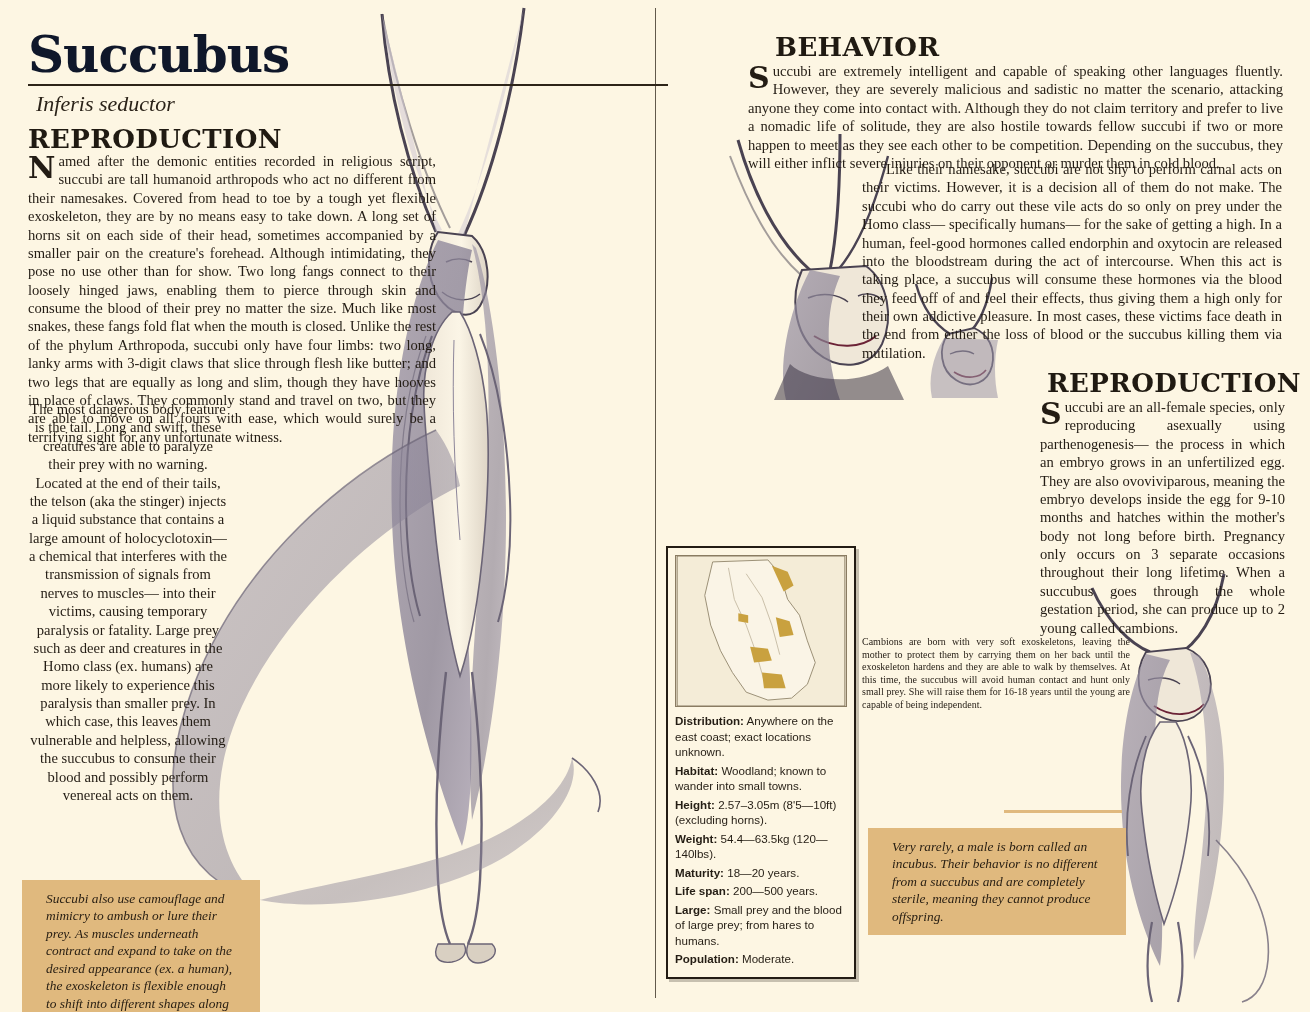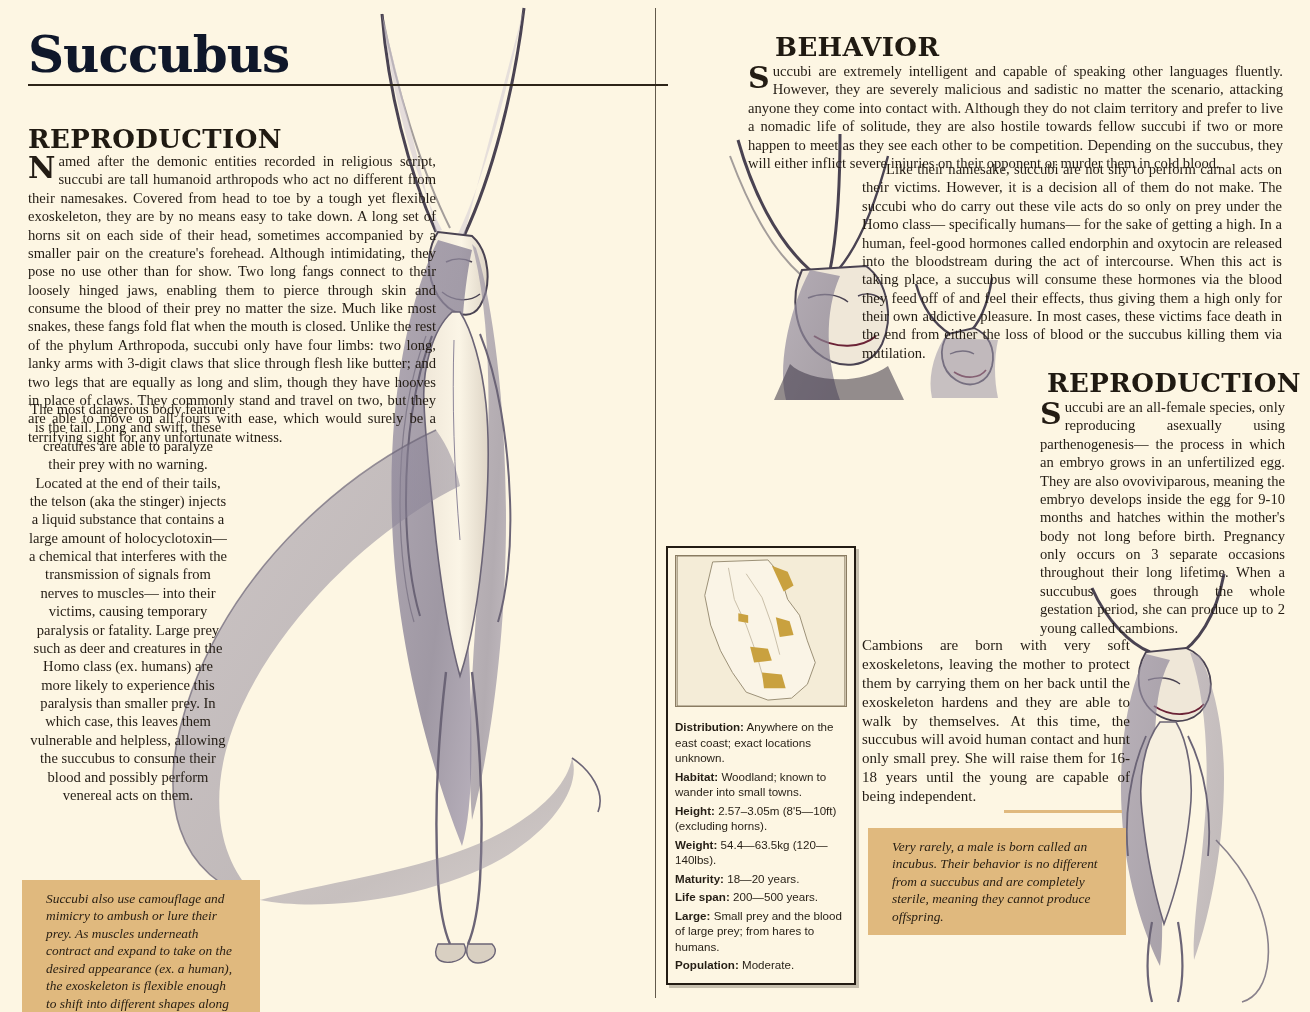--- a/index.html
+++ b/index.html
@@ -153,21 +153,21 @@
     width: 245px;
     font-size: 14.6px;
     line-height: 1.26;
     text-align: justify;
   }
   .col-repro-2 {
     position: absolute;
     left: 862px;
     top: 636px;
     width: 268px;
-    font-size: 15px;
+    font-size: 10px;
     line-height: 1.26;
     text-align: justify;
   }
 
   
   .callout {
     position: absolute;
     background: #e0b97e;
     color: #2a2014;
     font-style: italic;
@@ -209,21 +209,21 @@
   }
   .map {
     width: 100%;
     height: 152px;
     background: #f4ecd7;
     border: 1px solid #8a7c62;
     box-sizing: border-box;
     display: block;
   }
   .facts {
-    margin-top: 12px;
+    margin-top: 6px;
     font-family: "Liberation Sans", sans-serif;
     font-size: 11.6px;
     line-height: 1.34;
     color: #241d14;
   }
   .facts .row { margin-bottom: 3px; }
   .facts b { font-weight: bold; }
 </style>
 </head>
 <body>
@@ -342,20 +342,21 @@
     <path d="M132 382 C126 414 126 440 132 462" stroke="#6b6476" stroke-width="2.2" fill="none"></path>
     <path d="M158 382 C164 414 164 440 158 462" stroke="#6b6476" stroke-width="2.2" fill="none"></path>
     <path d="M196 300 C226 330 252 376 248 420 C246 444 236 458 222 462" stroke="#6b6476" stroke-width="1.6" fill="none" opacity=".8"></path>
   </svg>
 
   <div class="divider"></div>
 
   <div class="title-block">
     <h1 class="title">Succubus</h1>
     <div class="title-rule"></div>
+    <div class="binomial">Inferis seductor</div>
   </div>
 
   <h2 class="section-head head-desc">REPRODUCTION</h2>
 
   <div class="col-desc">
     <p class="para dropcap">Named after the demonic entities recorded in religious script, succubi are tall humanoid arthropods who act no different from their namesakes. Covered from head to toe by a tough yet flexible exoskeleton, they are by no means easy to take down. A long set of horns sit on each side of their head, sometimes accompanied by a smaller pair on the creature's forehead. Although intimidating, they pose no use other than for show. Two long fangs connect to their loosely hinged jaws, enabling them to pierce through skin and consume the blood of their prey no matter the size. Much like most snakes, these fangs fold flat when the mouth is closed. Unlike the rest of the phylum Arthropoda, succubi only have four limbs: two long, lanky arms with 3-digit claws that slice through flesh like butter; and two legs that are equally as long and slim, though they have hooves in place of claws. They commonly stand and travel on two, but they are able to move on all fours with ease, which would surely be a terrifying sight for any unfortunate witness.</p>
   </div>
 
   <div class="col-desc-2">
     <p class="para">The most dangerous body feature is the tail. Long and swift, these creatures are able to paralyze their prey with no warning. Located at the end of their tails, the telson (aka the stinger) injects a liquid substance that contains a large amount of holocyclotoxin— a chemical that interferes with the transmission of signals from nerves to muscles— into their victims, causing temporary paralysis or fatality. Large prey such as deer and creatures in the Homo class (ex. humans) are more likely to experience this paralysis than smaller prey. In which case, this leaves them vulnerable and helpless, allowing the succubus to consume their blood and possibly perform venereal acts on them.</p>

